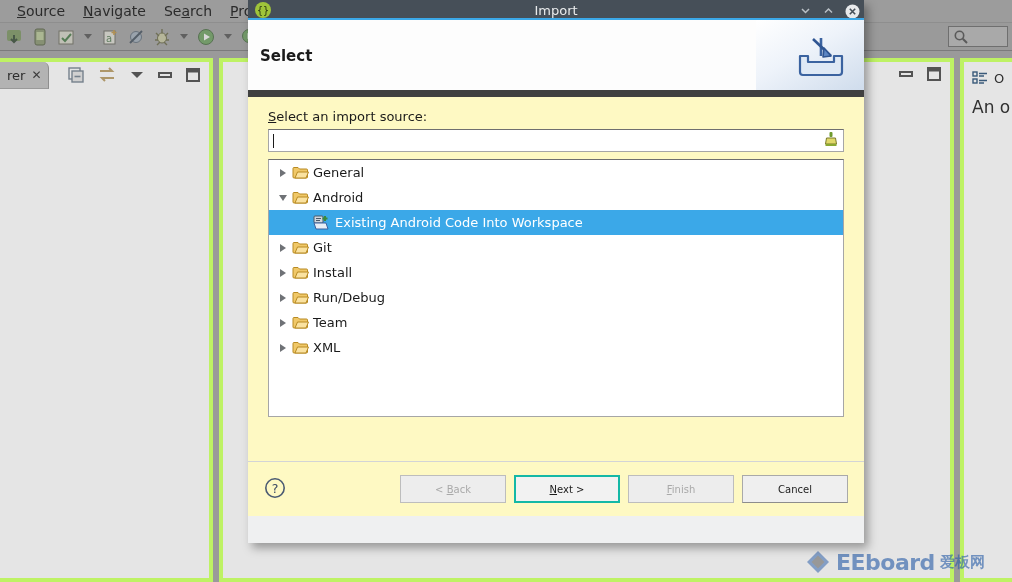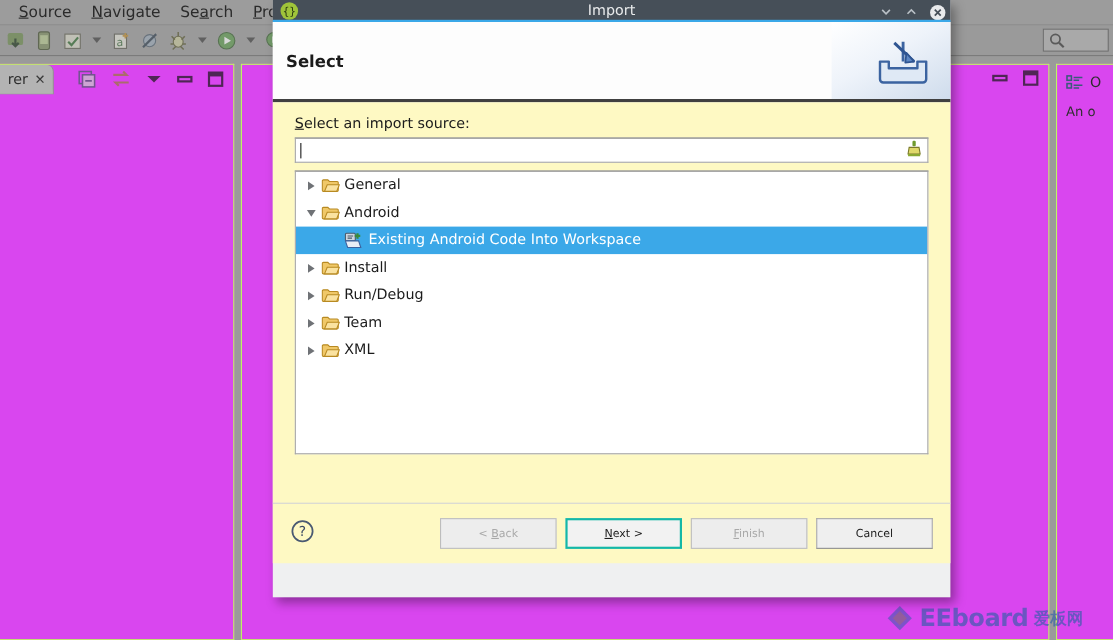--- a/index.html
+++ b/index.html
@@ -35,21 +35,21 @@
     border-top:5px solid #3a3a3a;opacity:.6;margin:0 2px;flex:0 0 auto;
   }
 
   .searchbox{
     position:absolute;right:4px;top:26px;width:60px;height:21px;
     background:#a9a9a9;border:1px solid #6f6f6f;box-sizing:border-box;
     display:flex;align-items:center;padding-left:4px;
   }
 
   .panel{
-    position:absolute;background:#d946ef;border:1px solid #bef264;
+    position:absolute;background:#e5e5e5;border:4px solid #bef264;
     box-sizing:border-box;
     padding-left:48px;
   }
   #left-panel{left:0;top:58px;width:213px;height:524px;border-left:none;}
   #right-panel{left:960px;top:58px;width:52px;height:524px;border-right:none;}
   #center-panel{left:219px;top:58px;width:735px;height:524px;}
 
   .viewtab{
     position:absolute;left:0;top:0;height:26px;
     background:#b3b3b3;border-right:1px solid #8e8e8e;
@@ -61,21 +61,21 @@
 
   .view-toolicons{
     position:absolute;right:8px;top:4px;display:flex;align-items:center;gap:12px;
   }
   .vt-ico{opacity:.72;}
 
   .outline-head{
     position:absolute;left:8px;top:8px;display:flex;align-items:center;gap:6px;
     font-size:13px;color:#2e2e2e;
   }
-  .outline-body{position:absolute;left:8px;top:35px;font-size:12px;color:#303030;}
+  .outline-body{position:absolute;left:8px;top:35px;font-size:17px;color:#303030;}
 
   
   #watermark{
     position:absolute;left:805px;top:549px;display:flex;align-items:center;gap:5px;
     opacity:.62;
   }
   #watermark .wm-text{
     font-size:22px;font-weight:bold;color:#2b5fa8;letter-spacing:-.5px;
     font-family:"DejaVu Sans","Liberation Sans",sans-serif;
   }
@@ -95,21 +95,21 @@
     position:absolute;left:0;right:0;bottom:0;height:2px;background:#3ba8e8;
   }
   .title-text{
     font-size:13px;color:#e9ebec;
   }
   .title-icon{position:absolute;left:6px;top:1px;}
   .title-btns{position:absolute;right:6px;top:0;height:20px;display:flex;align-items:center;gap:10px;}
   .tbtn{width:13px;height:13px;position:relative;}
 
   .dlg-header{
-    height:70px;background:#fdfdfd;border-bottom:3px solid #404040;
+    height:70px;background:#fdfdfd;border-bottom:7px solid #404040;
     position:relative;overflow:hidden;
   }
   .dlg-header .hdr-title{
     position:absolute;left:12px;top:27px;font-size:15px;font-weight:bold;color:#1b1b1b;
   }
   .hdr-banner{
     position:absolute;right:0;top:0;width:108px;height:70px;
     background:linear-gradient(150deg,#ffffff 0%,#eef3fa 45%,#cfdcec 100%);
   }
   .hdr-icon{position:absolute;right:16px;top:14px;}
@@ -420,20 +420,32 @@
         <div class="tree-row">
           <span class="twisty">
             <span class="tw-right"></span>
           </span>
           <span class="tree-ico">
             <svg width="17" height="15" viewBox="0 0 17 15">
               <path d="M1 3.5a1 1 0 011-1h4l1.5 1.5h7a1 1 0 011 1V12a1 1 0 01-1 1H2a1 1 0 01-1-1z" fill="#f0c868" stroke="#b88a22" stroke-width="1"></path>
               <path d="M3 13l2.5-6h11l-2.5 6z" fill="#fae2a0" stroke="#b88a22" stroke-width="1"></path>
             </svg>
           </span>
+          <span class="tree-label">Git</span>
+        </div>
+        <div class="tree-row">
+          <span class="twisty">
+            <span class="tw-right"></span>
+          </span>
+          <span class="tree-ico">
+            <svg width="17" height="15" viewBox="0 0 17 15">
+              <path d="M1 3.5a1 1 0 011-1h4l1.5 1.5h7a1 1 0 011 1V12a1 1 0 01-1 1H2a1 1 0 01-1-1z" fill="#f0c868" stroke="#b88a22" stroke-width="1"></path>
+              <path d="M3 13l2.5-6h11l-2.5 6z" fill="#fae2a0" stroke="#b88a22" stroke-width="1"></path>
+            </svg>
+          </span>
           <span class="tree-label">Install</span>
         </div>
         <div class="tree-row">
           <span class="twisty">
             <span class="tw-right"></span>
           </span>
           <span class="tree-ico">
             <svg width="17" height="15" viewBox="0 0 17 15">
               <path d="M1 3.5a1 1 0 011-1h4l1.5 1.5h7a1 1 0 011 1V12a1 1 0 01-1 1H2a1 1 0 01-1-1z" fill="#f0c868" stroke="#b88a22" stroke-width="1"></path>
               <path d="M3 13l2.5-6h11l-2.5 6z" fill="#fae2a0" stroke="#b88a22" stroke-width="1"></path>

